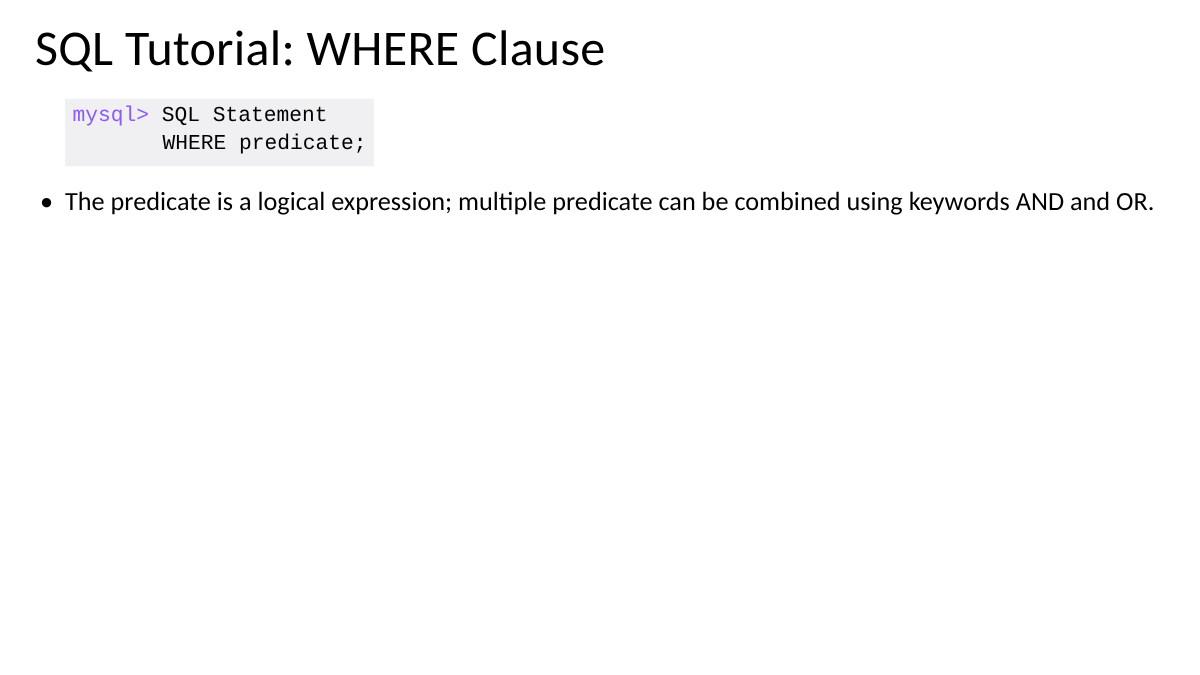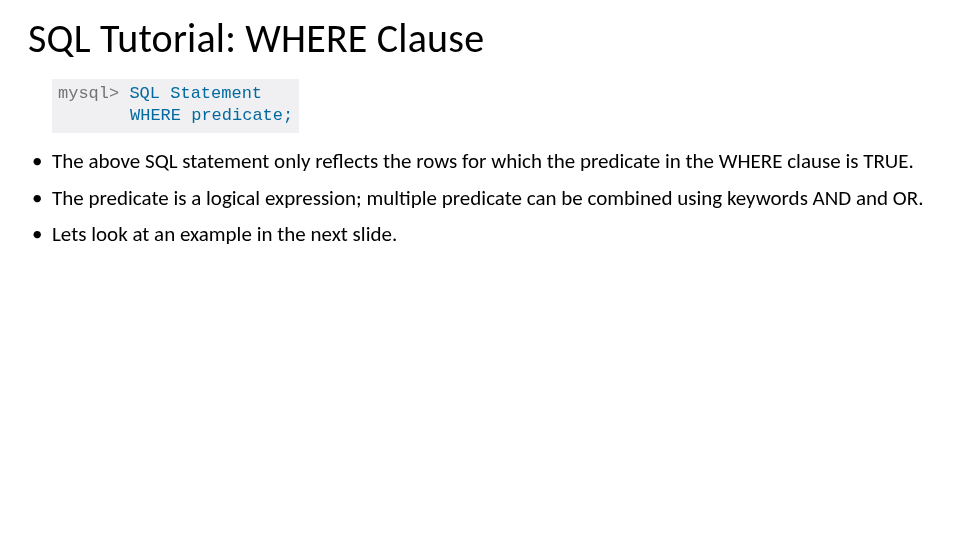--- a/index.html
+++ b/index.html
@@ -46,24 +46,24 @@
   .code-block {
     display: inline-block;
     background: #f0f0f2;
     padding: 4px 6px 6px 6px;
     margin: 2px 0 14px 24px;
     font-family: "Consolas", "Courier New", monospace;
     font-size: 17px;
     line-height: 1.3;
   }
   .code-block .prompt {
-    color: #737373;
+    color: #8b5cf6;
   }
   .code-block .stmt {
-    color: #0369a1;
+    color: #000000;
   }
   .code-line2 {
     padding-left: 72px;
     text-align: center;
   }
 </style>
 </head>
 <body>
 
 <div class="slide">
@@ -76,17 +76,15 @@
     <div>
       <span class="prompt">mysql&gt;</span>
       <span class="stmt">SQL Statement</span>
     </div>
     <div class="code-line2">
       <span class="stmt">WHERE predicate;</span>
     </div>
   </div>
 
   <ul class="bullets">
-    <li>The above SQL statement only reflects the rows for which the predicate in the WHERE clause is TRUE.</li>
     <li>The predicate is a logical expression; multiple predicate can be combined using keywords AND and OR.</li>
-    <li>Lets look at an example in the next slide.</li>
   </ul>
 </div>
 
 </body></html>

